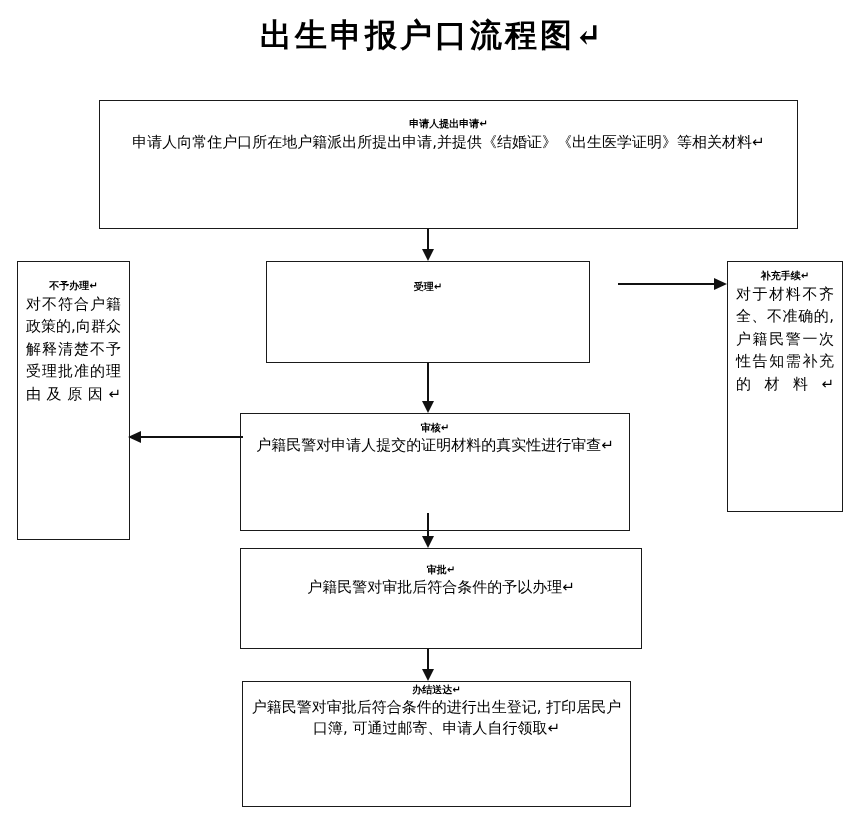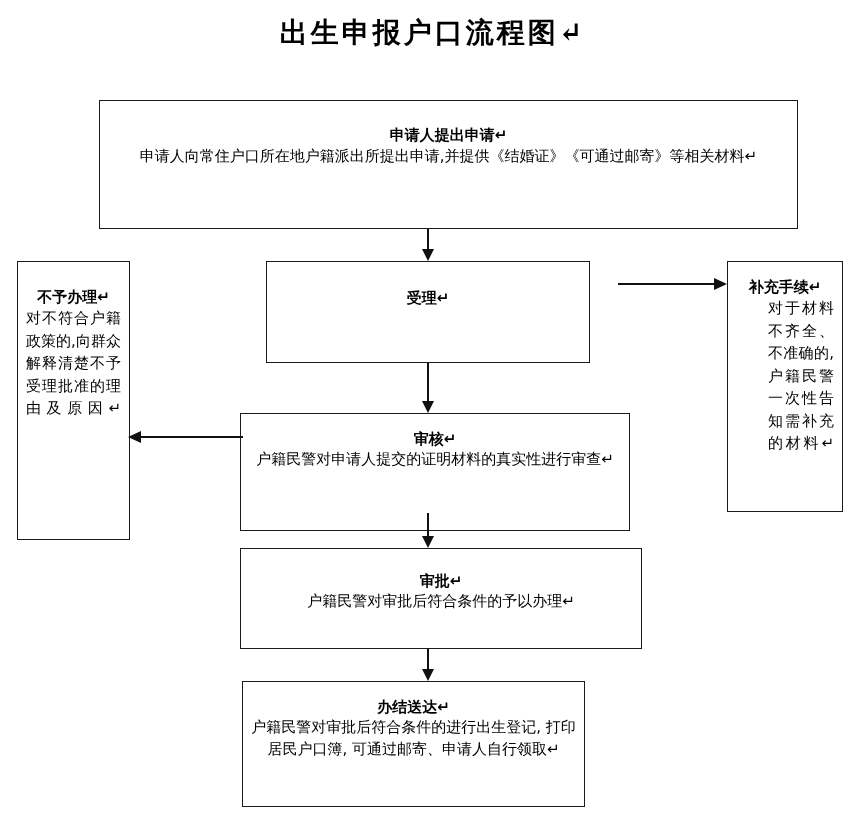--- a/index.html
+++ b/index.html
@@ -19,42 +19,41 @@
     overflow: hidden;
   }
 
   
   .chart-title {
     position: absolute;
     left: 0;
     top: 14px;
     width: 865px;
     text-align: center;
-    font-size: 28px;
+    font-size: 32px;
     font-weight: bold;
     letter-spacing: 3px;
     font-family: "DejaVu Serif", "Liberation Serif", serif;
     white-space: pre;
   }
 
   
   .node {
     position: absolute;
     box-sizing: border-box;
     border: 1.6px solid #1a1a1a;
     background: #ffffff;
     text-align: center;
     padding: 5px 6px 4px 6px;
   }
   .node .node-title {
     font-weight: bold;
-    font-size: 15px;
+    font-size: 10px;
     line-height: 1.35;
     white-space: pre;
-    margin-top: 8px;
   }
   .node .node-body {
     font-size: 15px;
     line-height: 1.42;
     text-align: center;
   }
 
   
   #node-apply { left: 99px;  top: 100px; width: 699px; height: 129px; padding-top: 16px; }
   #node-apply .node-body { line-height: 1.5; }
@@ -62,30 +61,30 @@
   
   #node-accept { left: 266px; top: 261px; width: 324px; height: 102px; padding-top: 18px; }
   #node-accept .node-body { text-align: justify; text-align-last: justify; padding: 0 4px; }
 
   
   #node-reject { left: 17px; top: 261px; width: 113px; height: 279px; padding-top: 17px; }
   #node-reject .node-body { text-align: justify; text-align-last: justify; padding: 0 2px; line-height: 1.5; }
 
   
   #node-supplement { left: 727px; top: 261px; width: 116px; height: 251px; padding-top: 7px; }
-  #node-supplement .node-body { text-align: justify; text-align-last: justify; padding: 0 2px; line-height: 1.5; margin-left: 32px; }
+  #node-supplement .node-body { text-align: justify; text-align-last: justify; padding: 0 2px; line-height: 1.5; }
 
   
   #node-review { left: 240px; top: 413px; width: 390px; height: 118px; padding-top: 7px; }
 
   
   #node-approve { left: 240px; top: 548px; width: 402px; height: 101px; padding-top: 14px; }
 
   
-  #node-deliver { left: 242px; top: 681px; width: 343px; height: 126px; padding-top: 7px; }
+  #node-deliver { left: 242px; top: 681px; width: 389px; height: 126px; padding-top: 1px; }
   #node-deliver .node-body { line-height: 1.45; }
 
   
   .conn {
     position: absolute;
   }
   .conn svg { display: block; overflow: visible; }
   .conn line { stroke: #111111; stroke-width: 2; }
   .conn polygon { fill: #111111; }
 
@@ -98,21 +97,21 @@
 </style>
 </head>
 <body>
 
 <div id="canvas">
 
   <div class="chart-title">出生申报户口流程图↵</div>
 
   <div class="node" id="node-apply">
     <div class="node-title">申请人提出申请↵</div>
-    <div class="node-body">申请人向常住户口所在地户籍派出所提出申请,并提供《结婚证》《可通过邮寄》等相关材料↵</div>
+    <div class="node-body">申请人向常住户口所在地户籍派出所提出申请,并提供《结婚证》《出生医学证明》等相关材料↵</div>
   </div>
 
   <div class="conn" id="conn-apply-accept">
     <svg width="16" height="34" viewBox="0 0 16 34">
       <line x1="8" y1="0" x2="8" y2="22"></line>
       <polygon points="8,32 2,20 14,20"></polygon>
     </svg>
   </div>
 
   <div class="node" id="node-accept">

